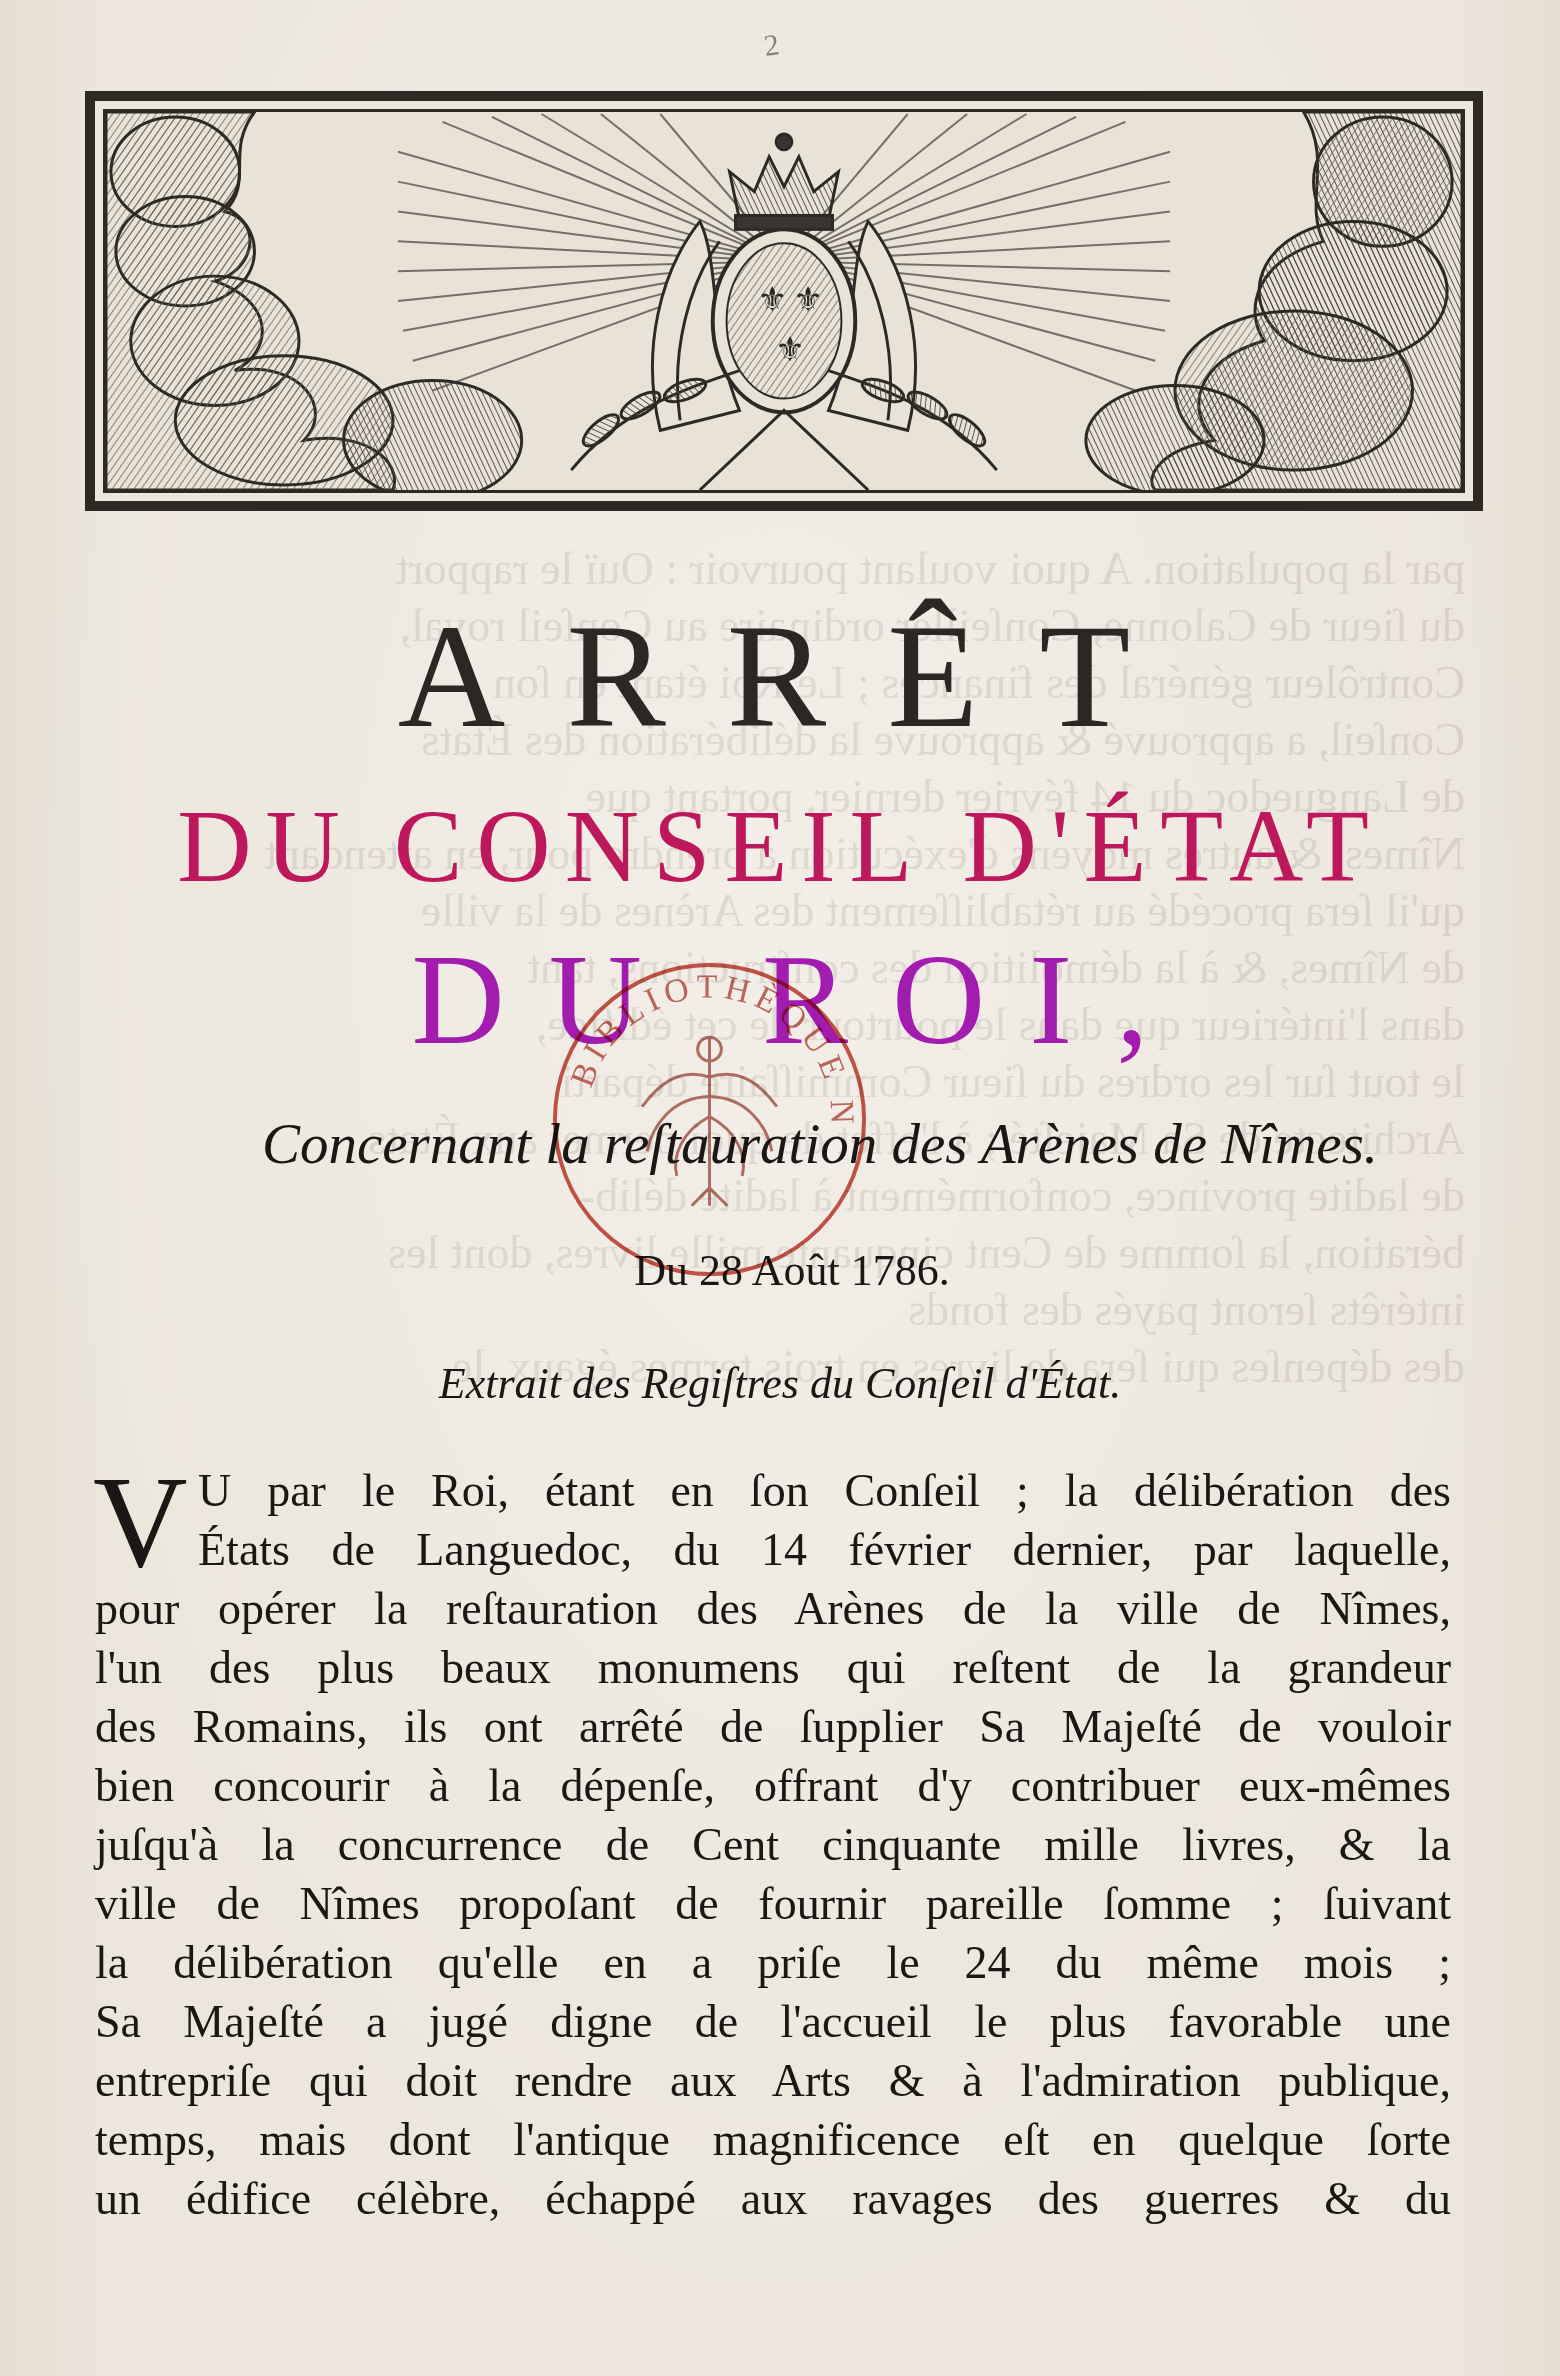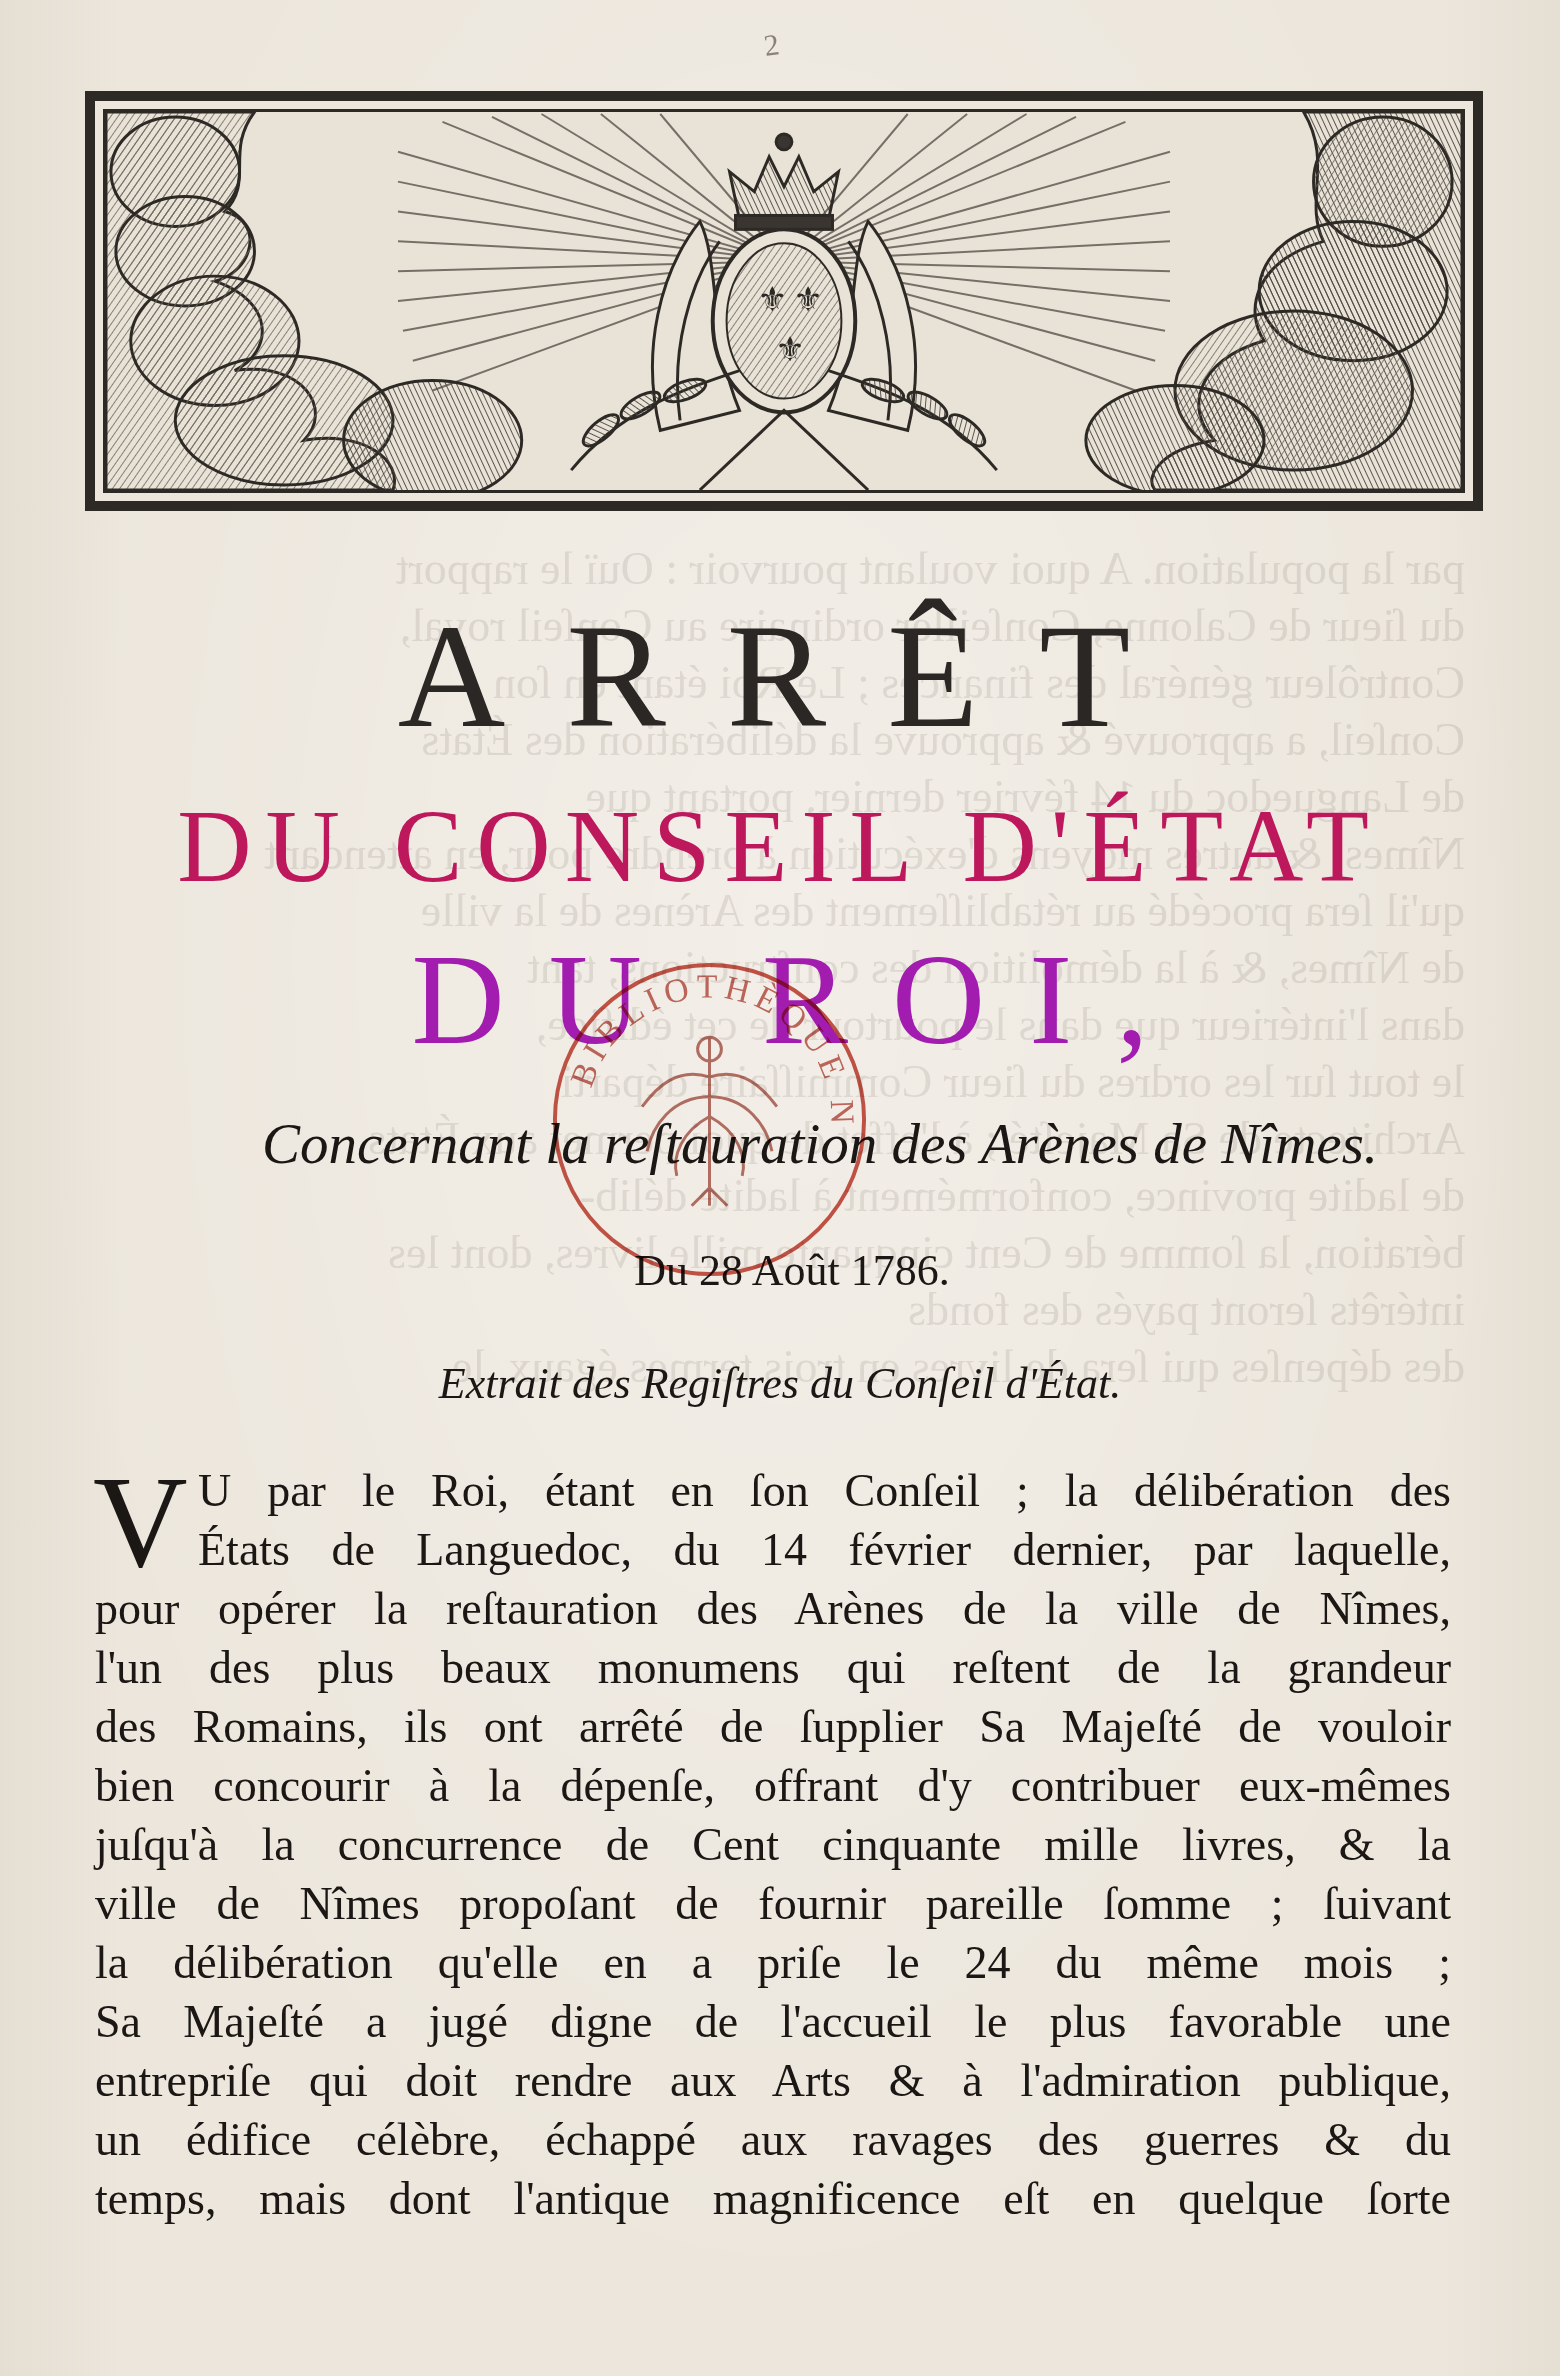--- a/index.html
+++ b/index.html
@@ -238,18 +238,18 @@
     <span class="line indent">États de Languedoc, du 14 février dernier, par laquelle,</span>
     <span class="line">pour opérer la reſtauration des Arènes de la ville de Nîmes,</span>
     <span class="line">l'un des plus beaux monumens qui reſtent de la grandeur</span>
     <span class="line">des Romains, ils ont arrêté de ſupplier Sa Majeſté de vouloir</span>
     <span class="line">bien concourir à la dépenſe, offrant d'y contribuer eux-mêmes</span>
     <span class="line">juſqu'à la concurrence de Cent cinquante mille livres, &amp; la</span>
     <span class="line">ville de Nîmes propoſant de fournir pareille ſomme ; ſuivant</span>
     <span class="line">la délibération qu'elle en a priſe le 24 du même mois ;</span>
     <span class="line">Sa Majeſté a jugé digne de l'accueil le plus favorable une</span>
     <span class="line">entrepriſe qui doit rendre aux Arts &amp; à l'admiration publique,</span>
+    <span class="line">temps, mais dont l'antique magnificence eſt en quelque ſorte</span>
     <span class="line">un édifice célèbre, échappé aux ravages des guerres &amp; du</span>
-    <span class="line">temps, mais dont l'antique magnificence eſt en quelque ſorte</span>
   </div>
 
 </div>
 
 
 </body></html>

